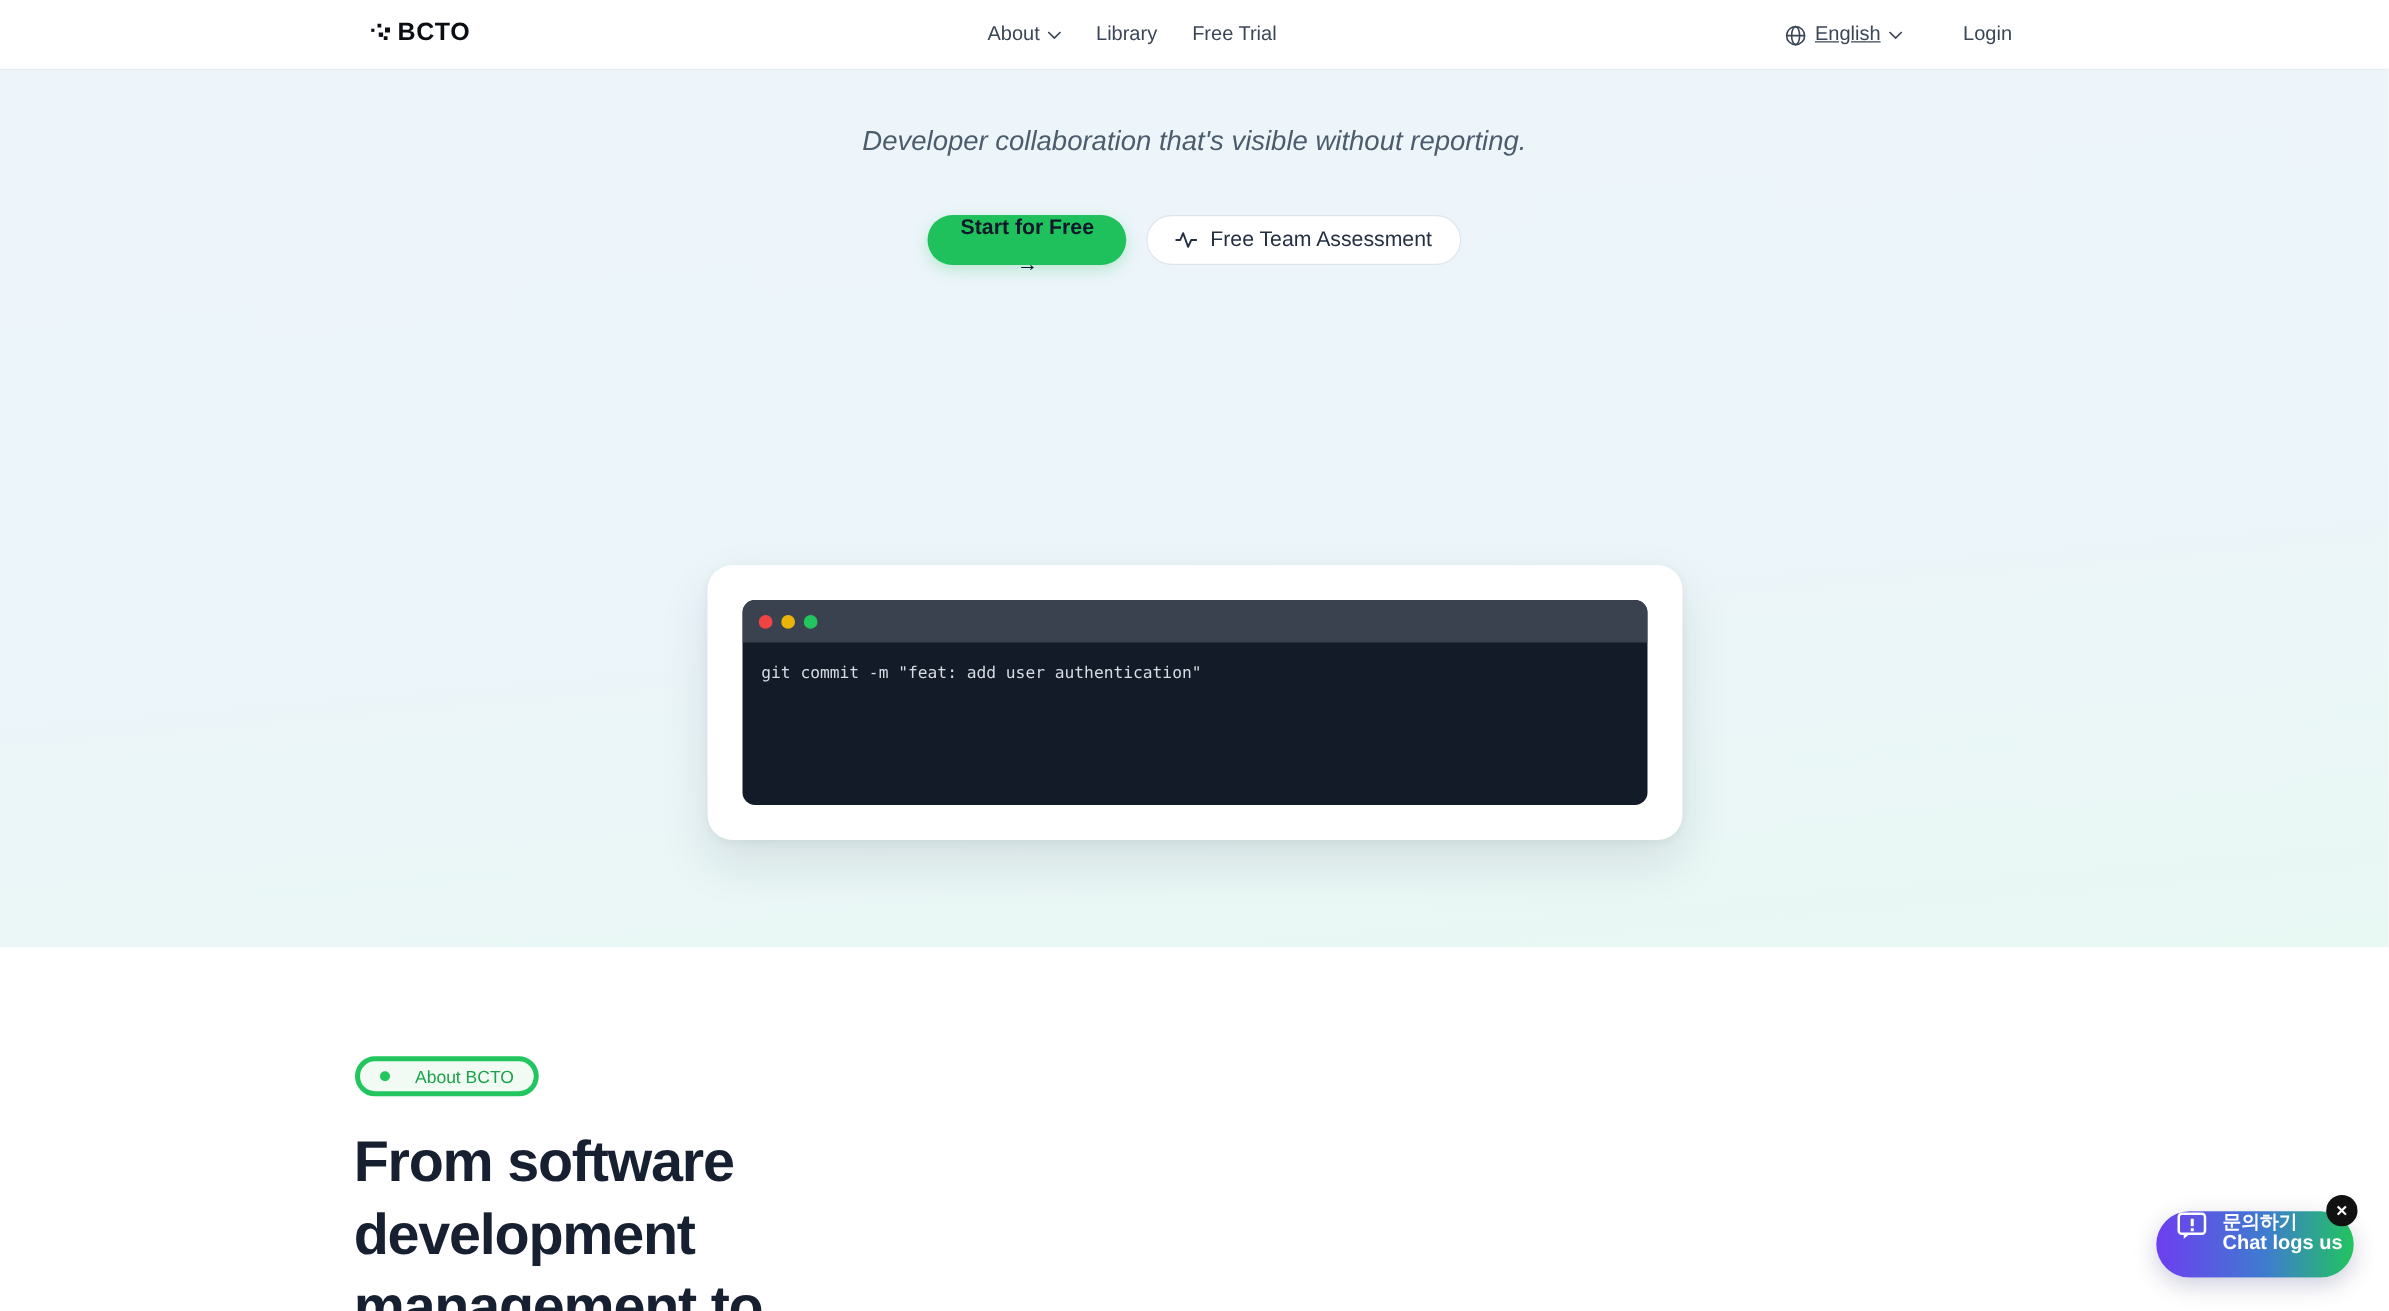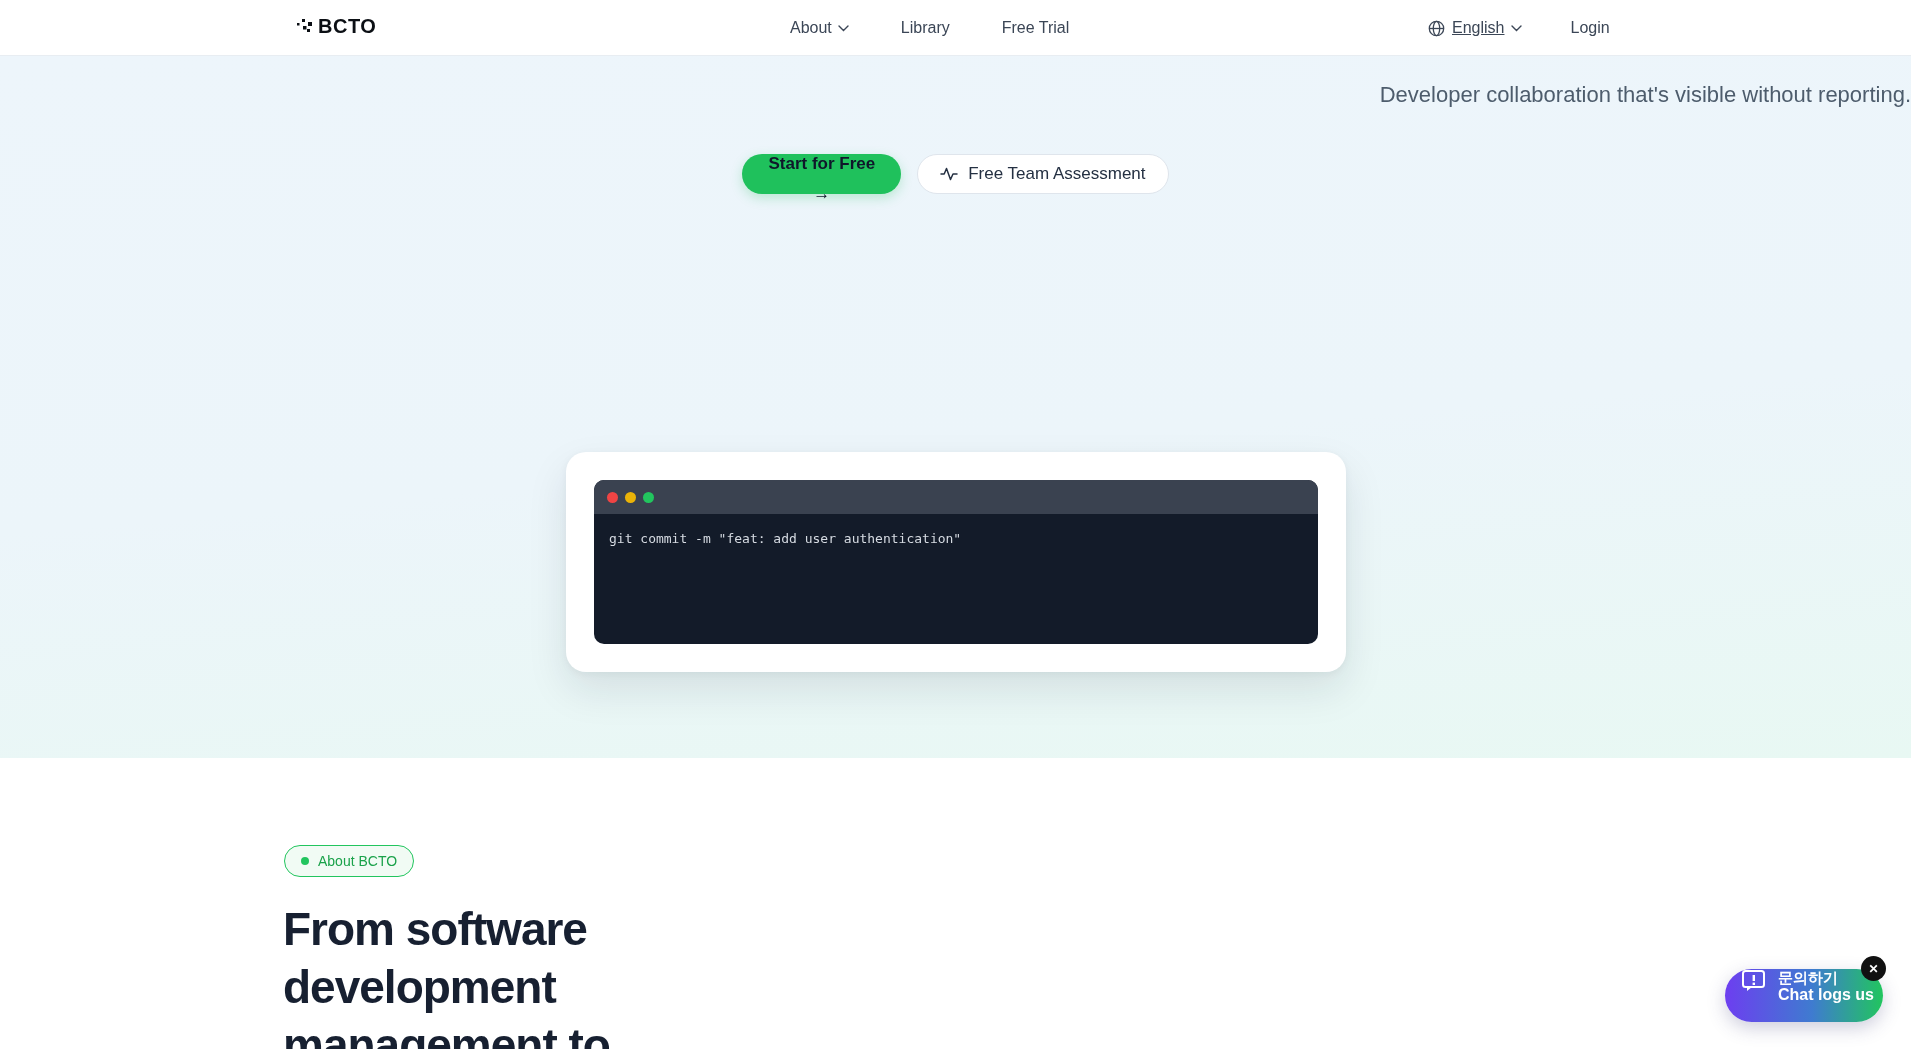--- a/index.html
+++ b/index.html
@@ -9,39 +9,39 @@
   
   .nav {
     position:absolute; top:0; left:0; width:1911px; height:56px;
     background:#ffffff; border-bottom:1px solid #e8edf2; z-index:20;
   }
   .logo {
     position:absolute; left:296px; top:14px; display:flex; align-items:center; gap:2px;
     cursor:pointer;
   }
   .logo-text { font-size:20px; font-weight:900; color:#0b0f14; letter-spacing:0.5px; }
-  .nav-center { position:absolute; left:790px; top:0; height:56px; display:flex; align-items:center; gap:52px; }
+  .nav-center { position:absolute; left:790px; top:0; height:56px; display:flex; align-items:center; gap:28px; }
   .nav-link { font-size:16px; color:#3b4656; cursor:pointer; display:flex; align-items:center; gap:6px; }
   .nav-right { position:absolute; left:1428px; top:0; height:56px; display:flex; align-items:center; gap:48px; }
   .lang { display:flex; align-items:center; gap:7px; font-size:16px; color:#3b4656; cursor:pointer;text-decoration:underline; }
   .login { font-size:16px; color:#3b4656; cursor:pointer; }
 
   
   .hero {
     position:absolute; top:56px; left:0; width:1911px; height:702px;
     background:linear-gradient(175deg, #edf5fb 0%, #ecf5fa 55%, #e8f8f3 100%);
   }
   .hero h1 {
     margin-top:76px; text-align:center;
     font-size:63px; line-height:65px; font-weight:800; letter-spacing:-1.5px;
     color:#172031;
   }
   .accent { color:#1fc15c; }
   .subtitle {
-    margin-top:26px; text-align:right; font-size:22px; color:#4d5c6c;
+    margin-top:44px; text-align:center; font-size:22px; color:#4d5c6c;font-style:italic;
   }
   .cta-row { margin-top:46px; display:flex; justify-content:center; align-items:center; gap:16px; }
   .btn-primary {
     display:inline-flex; align-items:center; gap:10px; height:40px; padding:0 26px;
     background:#1fc15c; border:none; border-radius:999px; cursor:pointer;
     color:#0f172a; font-size:17px; font-weight:700; font-family:"Liberation Sans",sans-serif;
     box-shadow:0 4px 12px rgba(31,193,92,.25);
     flex-direction:column;
   }
   .btn-primary .arrow { font-size:17px; font-weight:400; }
@@ -61,22 +61,22 @@
   .term-header { height:34px; background:#3a4250; display:flex; align-items:center; padding-left:13px; gap:7px; }
   .dot { width:11px; height:11px; border-radius:50%; }
   .term-body { padding:17px 15px; font-family:"DejaVu Sans Mono","Liberation Mono",monospace; font-size:13px; }
   .term-line1 { color:#d6dbe2; }
   .term-line2 { color:#41c96b; margin-top:9px; }
 
   
   .about { position:absolute; top:758px; left:0; width:1911px; height:291px; background:#ffffff; }
   .badge {
     position:absolute; left:284px; top:87px; height:32px;
-    display:inline-flex; align-items:center; gap:9px; padding:0 16px;
-    background:#f1fbf4; border:1px solid #22c55e; border-radius:999px;
+    display:inline-flex; align-items:center; gap:20px; padding:0 16px;
+    background:#f1fbf4; border:4px solid #22c55e; border-radius:999px;
   }
   .badge-dot { width:8px; height:8px; border-radius:50%; background:#22c55e; }
   .badge-text { font-size:14px; color:#1aa24a; }
   .about-heading {
     position:absolute; left:283px; top:142px; width:400px;
     font-size:46px; line-height:58px; font-weight:800; letter-spacing:-1px; color:#172031;
   }
 
   
   .chat-widget {

